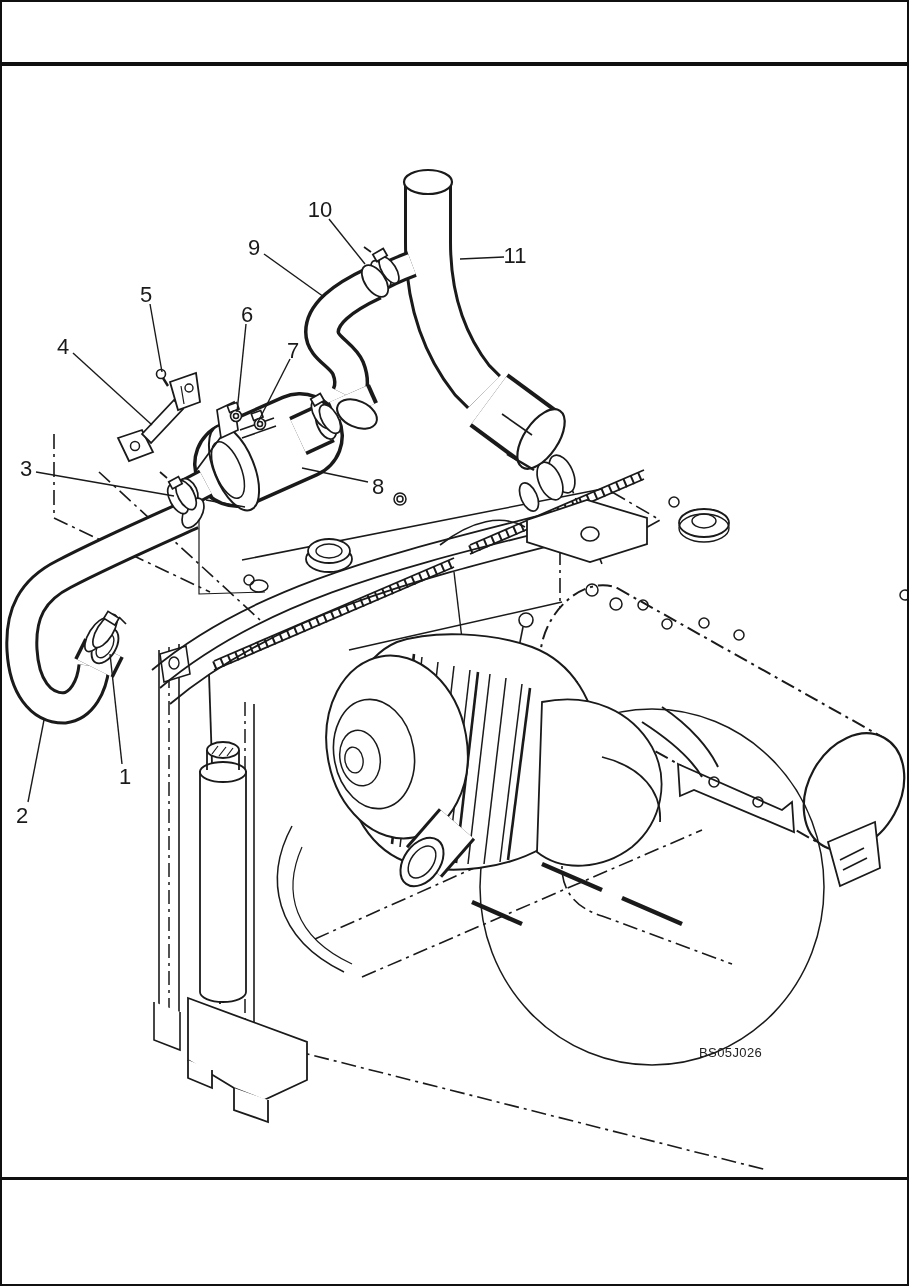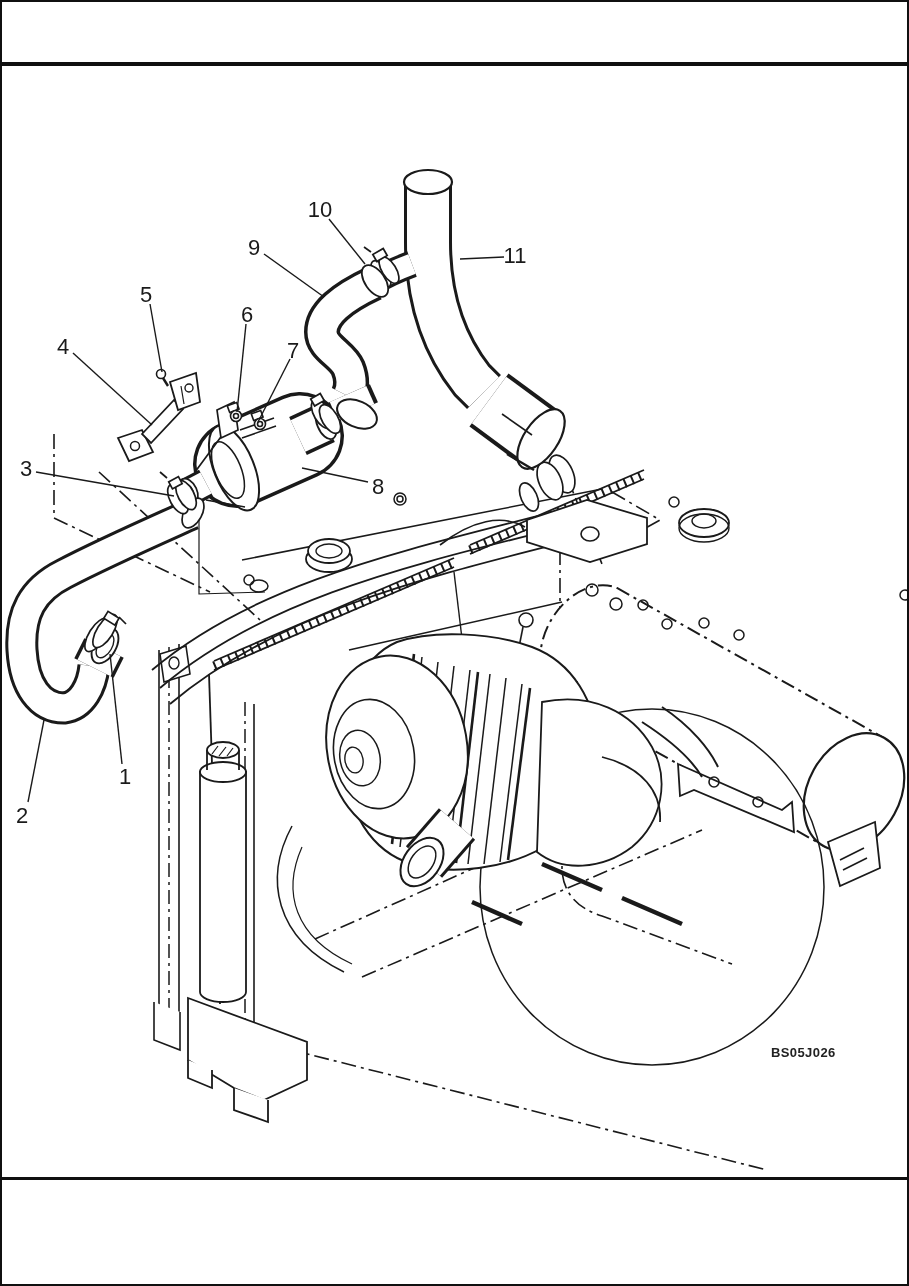--- a/index.html
+++ b/index.html
@@ -13,22 +13,22 @@
     border-bottom:4px solid #101010;box-sizing:border-box;background:#fff;
   }
   .band-bottom-line{
     position:absolute;left:0;top:1175px;width:100%;height:3px;background:#101010;
   }
   .band-bottom{
     position:absolute;left:0;top:1178px;width:100%;height:106px;background:#fff;
   }
   svg.drawing{position:absolute;left:0;top:0;}
   .figure-code{
-    position:absolute;left:769px;top:1043px;
-    font-size:13px;color:#222;letter-spacing:.4px;font-weight:700;
+    position:absolute;left:697px;top:1043px;
+    font-size:13px;color:#222;letter-spacing:.4px;font-weight:400;
   }
   .callout-text{
     font-family:"Liberation Sans",sans-serif;
     fill:#1a1a1a;
   }
 </style>
 </head>
 <body>
 
 <div class="page">

